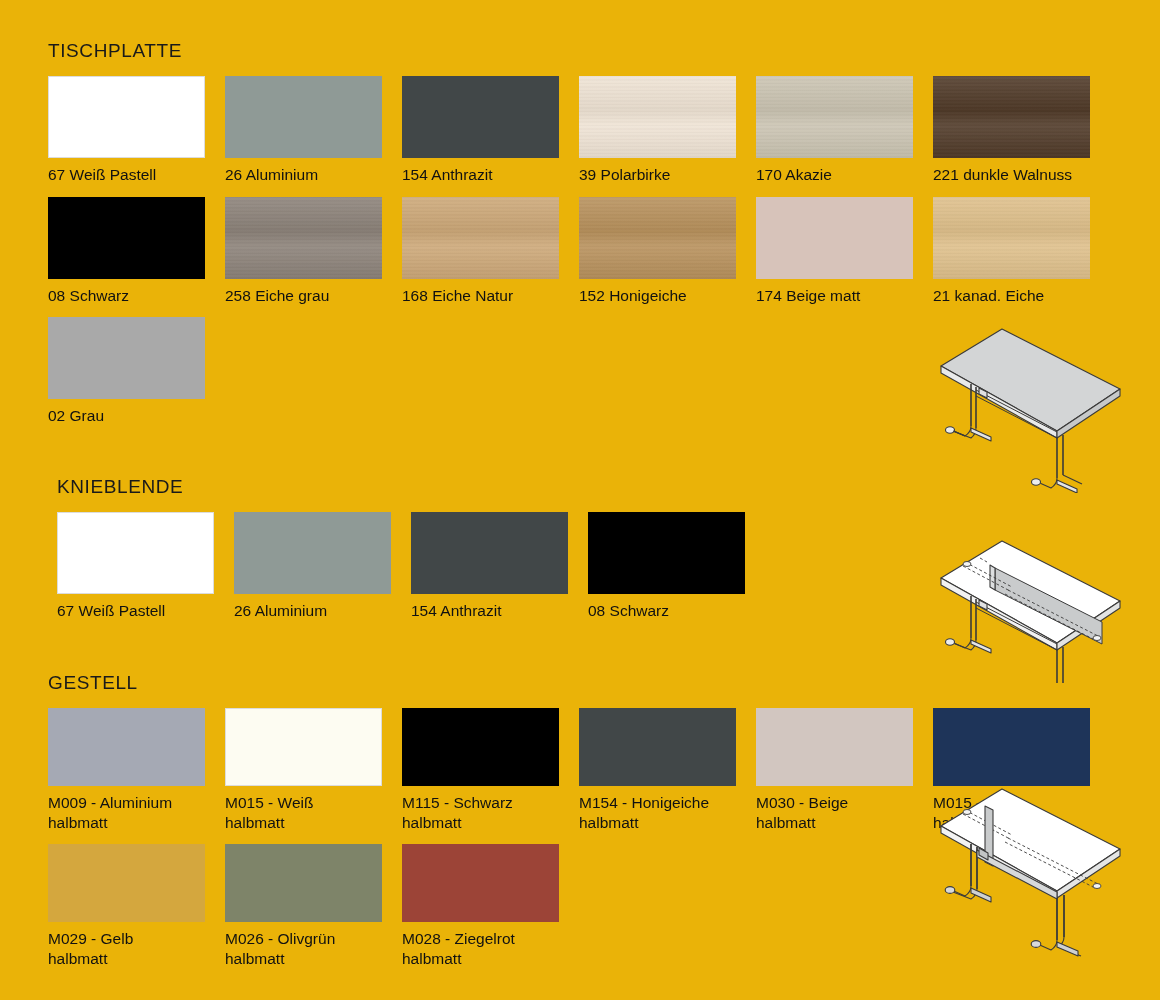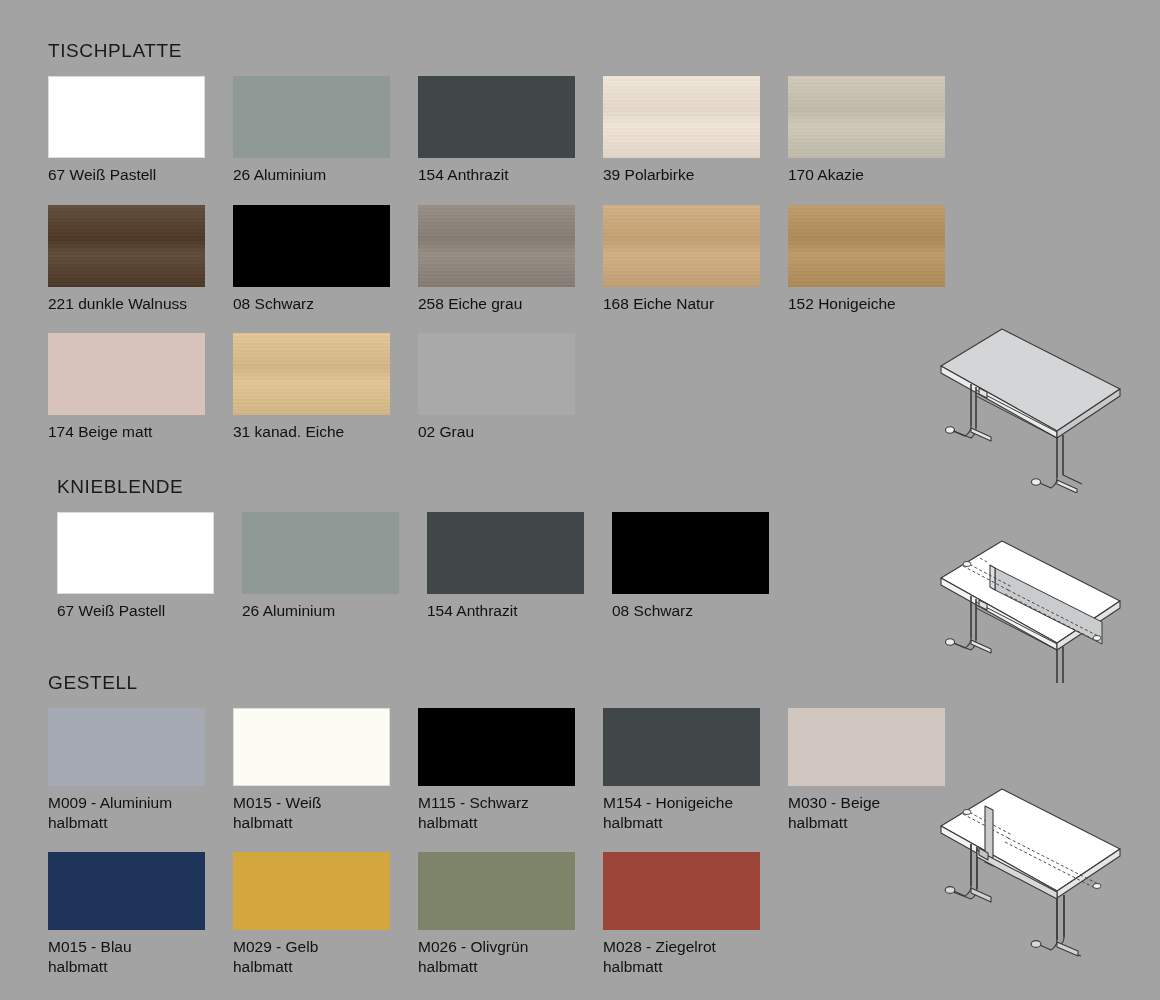--- a/index.html
+++ b/index.html
@@ -3,37 +3,37 @@
 <meta charset="utf-8">
 <style>
   * { box-sizing: border-box; }
   html, body {
     margin: 0; padding: 0;
     width: 1160px; height: 1000px;
     background: #ffffff;
     font-family: "Liberation Sans", sans-serif;
     overflow: hidden;
   }
-  .page { position: relative; width: 1160px; height: 1000px; background:#a3a3a3; }
+  .page { position: relative; width: 1160px; height: 1000px; background:#eab308; }
 
   .section-title {
     font-size: 19px;
     color: #1a1a1a;
     letter-spacing: 0.6px;
     font-weight: 400;
     margin: 0 0 14px 0;
     font-family: "Liberation Sans", sans-serif;
   }
 
   .section { position: absolute; left: 48px; }
   #sec-tischplatte { top: 40px; }
   #sec-knieblende  { top: 476px; padding-left: 9px; }
   #sec-gestell     { top: 672px; }
 
-  .grid { display: flex; flex-wrap: wrap; width: 1065px; gap: 8px; }
+  .grid { display: flex; flex-wrap: wrap; width: 1065px; }
   .cell { width: 177px; margin-bottom: 12px; }
   .cell.gestell-cell { width: 177px; }
 
   .swatch {
     width: 157px;
     height: 82px;
     position: relative;
     overflow: hidden;
   }
   .gestell-cell .swatch { height: 78px; }
@@ -129,21 +129,21 @@
         <div class="swatch grain" id="sw-t10" style="background: rgb(184, 145, 92);"></div>
         <div class="swatch-label">152 Honigeiche</div>
       </div>
       <div class="cell">
         <div class="swatch" id="sw-t11" style="background: rgb(215, 195, 186);"></div>
         <div class="swatch-label">174 Beige matt</div>
       </div>
 
       <div class="cell">
         <div class="swatch grain" id="sw-t12" style="background: rgb(223, 192, 139);"></div>
-        <div class="swatch-label">31 kanad. Eiche</div>
+        <div class="swatch-label">21 kanad. Eiche</div>
       </div>
       <div class="cell">
         <div class="swatch" id="sw-t14" style="background: rgb(169, 169, 169);"></div>
         <div class="swatch-label">02 Grau</div>
       </div>
 
     </div>
   </div>
 
   <div class="section" id="sec-knieblende">

